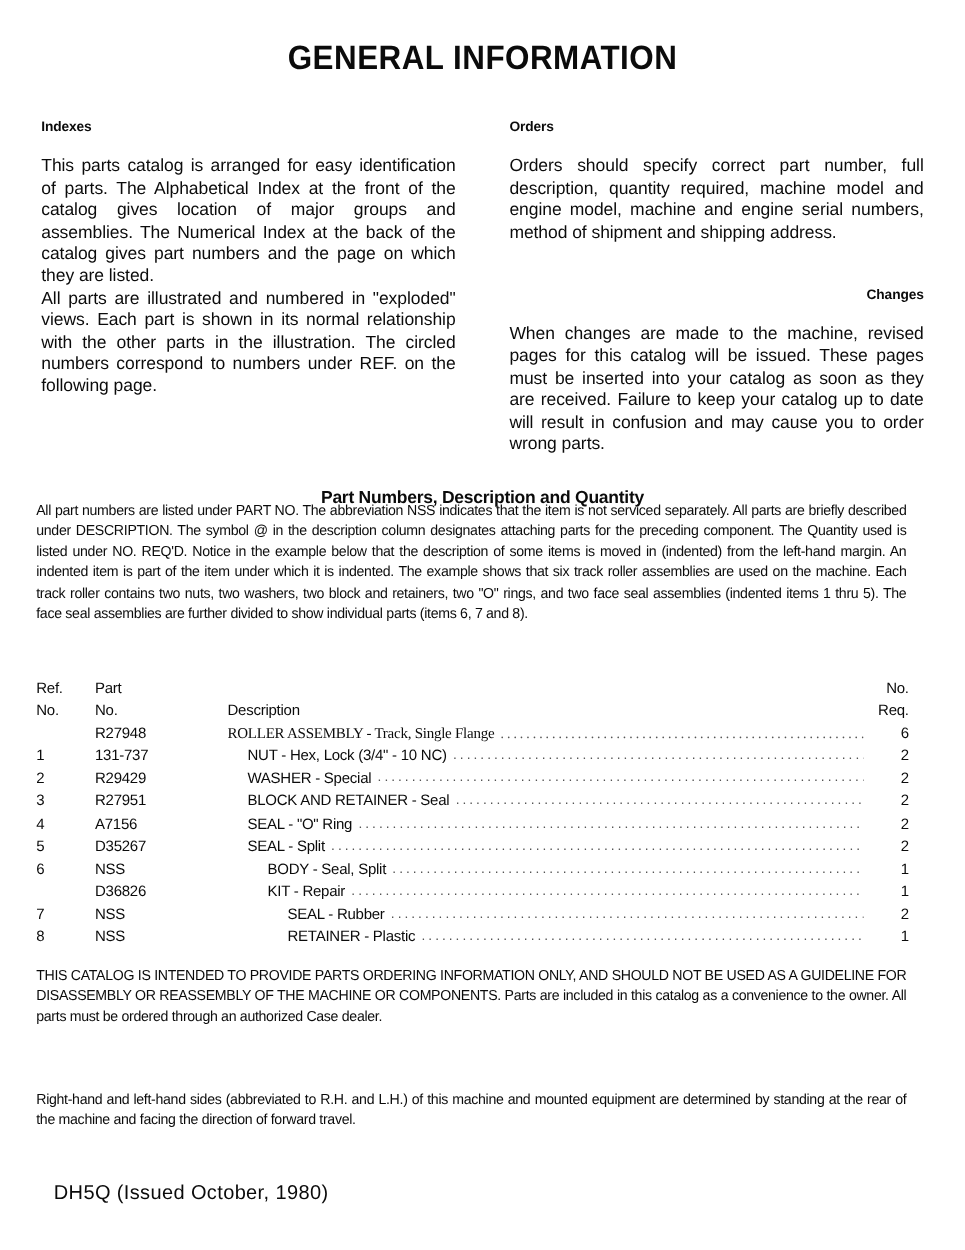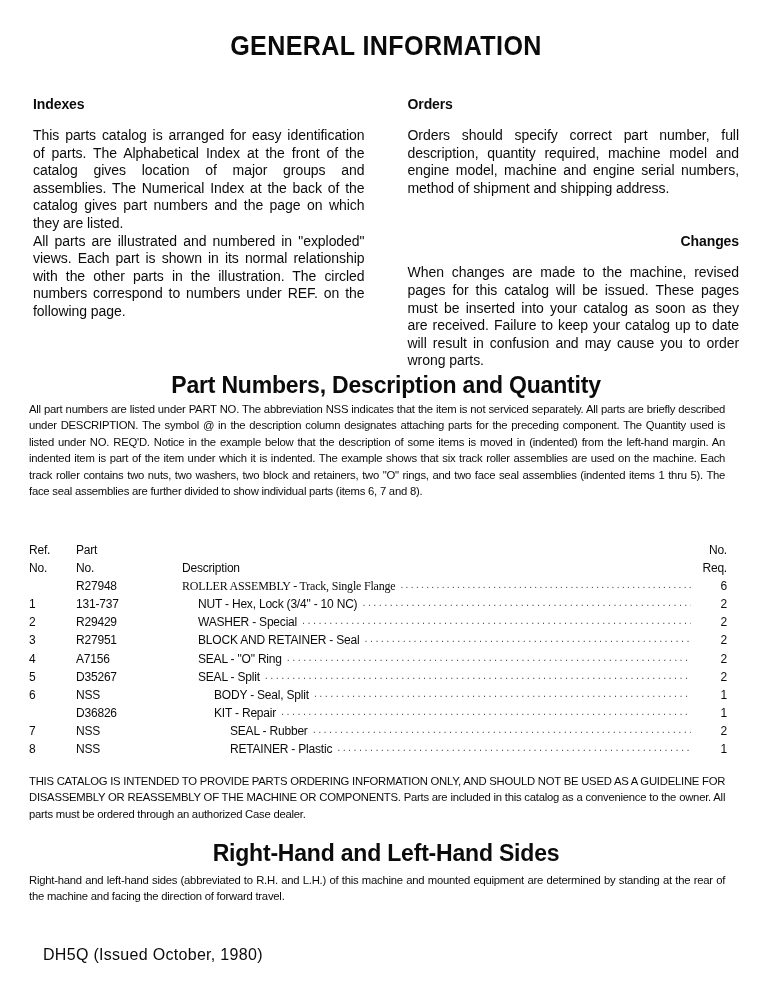--- a/index.html
+++ b/index.html
@@ -44,21 +44,21 @@
     position: absolute;
     top: 97px;
     left: 33px;
     width: 706px;
     display: flex;
     gap: 43px;
   }
   .col { width: 332px; }
 
   .sec-head {
-    font-size: 14px;
+    font-size: 11px;
     font-weight: bold;
     letter-spacing: -0.1px;
     margin: 0 0 16px 0;
     line-height: 1;
   }
   .col .sec-head.second { margin-top: 37px; text-align: right; }
 
   .col p {
     margin: 0;
     font-size: 14px;
@@ -67,24 +67,25 @@
     text-justify: inter-word;
     letter-spacing: -0.05px;
   }
 
   
   .center-head {
     position: absolute;
     left: 0;
     width: 772px;
     text-align: center;
-    font-size: 23px;
+    font-size: 14px;
     font-weight: bold;
     line-height: 1;
     letter-spacing: -0.2px;
+    margin-top: 16px;
   }
   #pnq-head { top: 374px; }
   #rhlh-head { top: 842px; }
 
   
   .wide-para {
     position: absolute;
     left: 29px;
     width: 714px;
     font-size: 11.6px;
@@ -115,21 +116,21 @@
     height: 18.1px;
     white-space: nowrap;
   }
   .c-ref  { width: 47px; flex: 0 0 47px; }
   .c-part { width: 106px; flex: 0 0 106px; }
   .c-desc {
     flex: 1 1 auto;
     position: relative;
     overflow: hidden;
     display: flex;
-    align-items: flex-start;
+    align-items: flex-end;
   }
   .c-qty  {
     width: 36px;
     flex: 0 0 36px;
     text-align: right;
     padding-right: 16px;
   }
 
   .desc-text { white-space: nowrap; }
   .leader {
@@ -293,19 +294,18 @@
             <span class="desc-text">RETAINER - Plastic</span>
             <span class="leader">..................................................................................................</span>
           </div>
           <div class="c-qty">1</div>
         </div>
       </div>
   </div>
 
   <p class="wide-para" id="disclaimer">THIS CATALOG IS INTENDED TO PROVIDE PARTS ORDERING INFORMATION ONLY, AND SHOULD NOT BE USED AS A GUIDELINE FOR DISASSEMBLY OR REASSEMBLY OF THE MACHINE OR COMPONENTS. Parts are included in this catalog as a convenience to the owner. All parts must be ordered through an authorized Case dealer.</p>
 
-  <div class="center-head" id="rhlh-head">Right-Hand and Left-Hand Sides</div>
 
   <p class="wide-para" id="rhlh-para">Right-hand and left-hand sides (abbreviated to R.H. and L.H.) of this machine and mounted equipment are determined by standing at the rear of the machine and facing the direction of forward travel.</p>
 
   <div class="footer">DH5Q (Issued October, 1980)</div>
 
 </div>
 
 </body></html>

